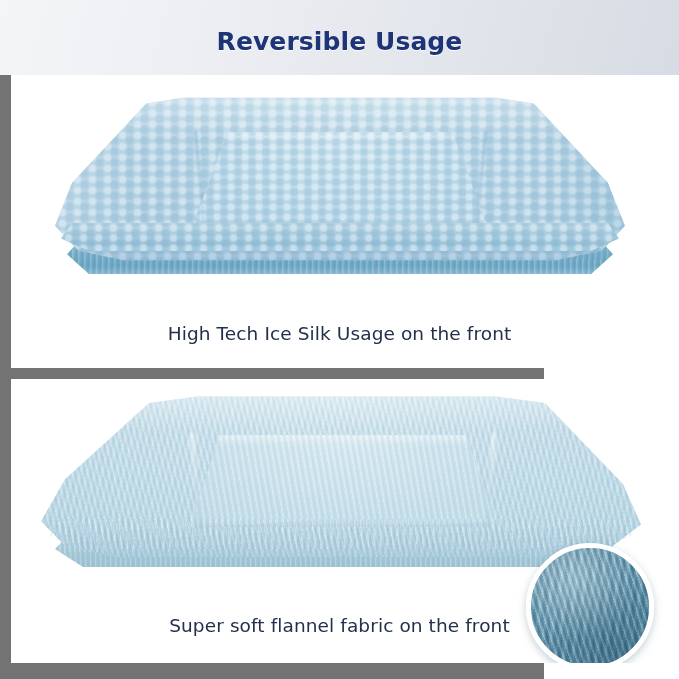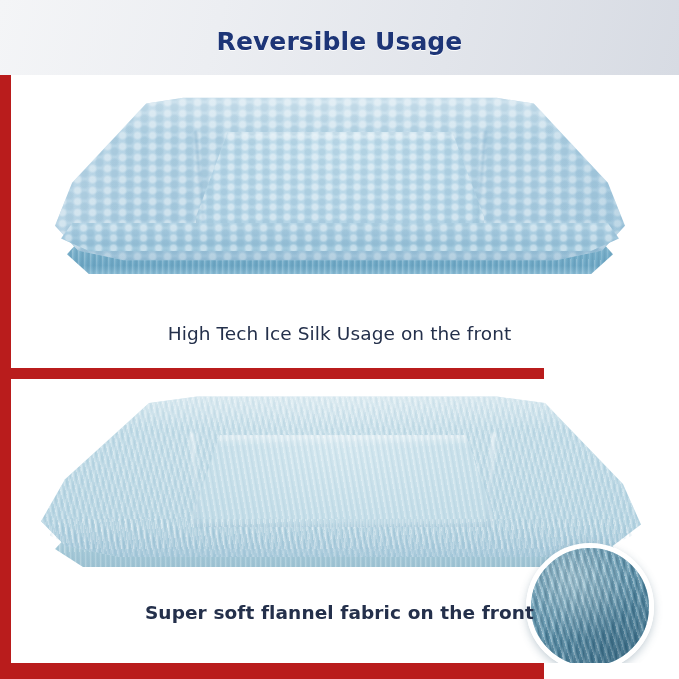--- a/index.html
+++ b/index.html
@@ -7,21 +7,21 @@
 
   html, body {
     width:679px; height:679px;
     overflow:hidden;
     font-family:"DejaVu Sans", sans-serif;
   }
 
   #stage {
     position:relative;
     width:544px; height:679px;
-    background:#b91c1c;
+    background:#737373;
   }
 
   
   .header {
     position:absolute;
     left:0; top:0;
     width:679px; height:75px;
     background:linear-gradient(105deg,#f4f5f7 0%,#eceef2 32%,#e2e5eb 66%,#d7dbe3 100%);
   }
   .header-title {
@@ -53,21 +53,21 @@
     left:0;
     width:657px;
     text-align:center;
     font-family:"DejaVu Sans", sans-serif;
     font-size:18.5px;
     font-weight:400;
     color:#24304b;
     letter-spacing:.1px;
   }
   .caption-top    { top:248px; }
-  .caption-bottom { top:223px;font-weight:bold; }
+  .caption-bottom { top:236px; }
 
   
   .bed1-wrap {
     position:absolute;
     left:44px; top:22px;
     width:570px; height:205px;
   }
 
   
   .bed1-underside {

